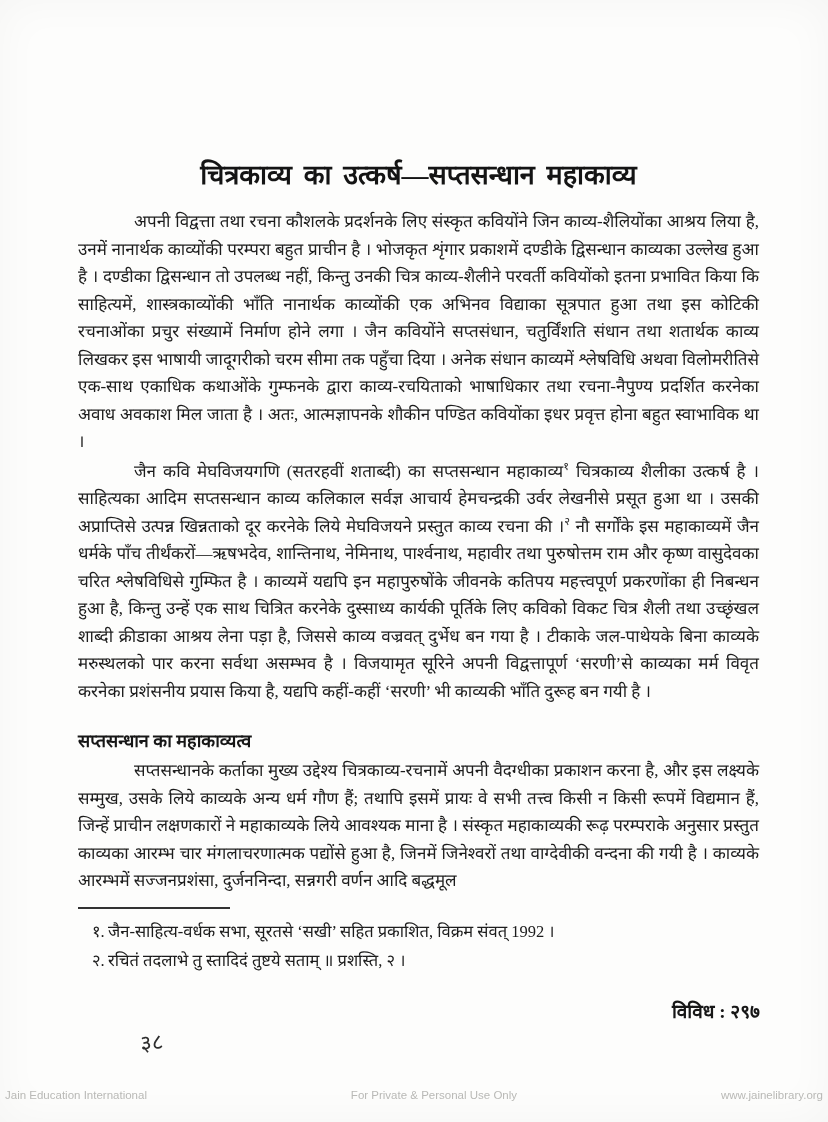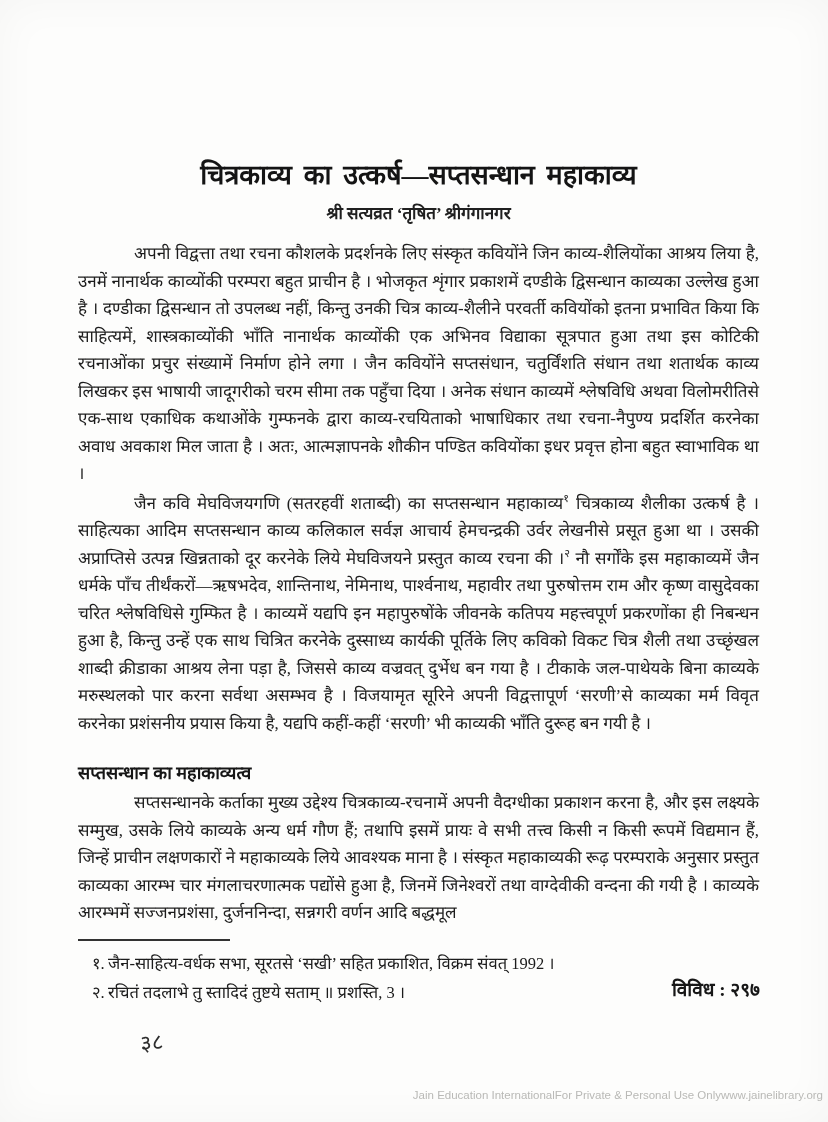--- a/index.html
+++ b/index.html
@@ -83,57 +83,56 @@
     color: #1c1c1c;
   }
   .fn-marker {
     flex: 0 0 30px;
     padding-left: 14px;
     box-sizing: border-box;
   }
   .fn-body { flex: 1; }
   .page-marker {
     position: absolute;
-    top: 976px;
+    top: 998px;
     right: 68px;
     font-size: 19px;
     font-weight: 700;
     color: #171717;
   }
   .handwritten {
     position: absolute;
     top: 1026px;
     left: 140px;
     font-size: 22px;
     color: #2e2e2e;
     transform: rotate(-6deg);
     font-family: "DejaVu Sans", sans-serif;
   }
   .scan-footer {
     position: absolute;
     left: 0;
     right: 0;
     top: 1089px;
     display: flex;
-    justify-content: flex-end;
+    justify-content: space-between;
     align-items: baseline;
     padding: 0 5px;
     font-family: "Liberation Sans", "DejaVu Sans", sans-serif;
     font-size: 11.5px;
     color: #b9b9b6;
   }
 </style>
 </head>
 <body>
 
 <div class="page">
 
   <div class="content">
     <h1 class="title">चित्रकाव्य का उत्कर्ष—सप्तसन्धान महाकाव्य</h1>
-    <div class="author">श्री सत्यव्रत ‘तृषित’ श्रीगंगानगर</div>
 
     <div class="body-text">
         <p class="para"><span>अपनी विद्वत्ता तथा रचना कौशलके प्रदर्शनके लिए संस्कृत कवियोंने जिन काव्य-शैलियोंका आश्रय लिया है, उनमें नानार्थक काव्योंकी परम्परा बहुत प्राचीन है । भोजकृत शृंगार प्रकाशमें दण्डीके द्विसन्धान काव्यका उल्लेख हुआ है । दण्डीका द्विसन्धान तो उपलब्ध नहीं, किन्तु उनकी चित्र काव्य-शैलीने परवर्ती कवियोंको इतना प्रभावित किया कि साहित्यमें, शास्त्रकाव्योंकी भाँति नानार्थक काव्योंकी एक अभिनव विद्याका सूत्रपात हुआ तथा इस कोटिकी रचनाओंका प्रचुर संख्यामें निर्माण होने लगा । जैन कवियोंने सप्तसंधान, चतुर्विंशति संधान तथा शतार्थक काव्य लिखकर इस भाषायी जादूगरीको चरम सीमा तक पहुँचा दिया । अनेक संधान काव्यमें श्लेषविधि अथवा विलोमरीतिसे एक-साथ एकाधिक कथाओंके गुम्फनके द्वारा काव्य-रचयिताको भाषाधिकार तथा रचना-नैपुण्य प्रदर्शित करनेका अवाध अवकाश मिल जाता है । अतः, आत्मज्ञापनके शौकीन पण्डित कवियोंका इधर प्रवृत्त होना बहुत स्वाभाविक था ।</span></p>
         <p class="para"><span>जैन कवि मेघविजयगणि (सतरहवीं शताब्दी) का सप्तसन्धान महाकाव्य</span><sup class="fn-ref">१</sup><span> चित्रकाव्य शैलीका उत्कर्ष है । साहित्यका आदिम सप्तसन्धान काव्य कलिकाल सर्वज्ञ आचार्य हेमचन्द्रकी उर्वर लेखनीसे प्रसूत हुआ था । उसकी अप्राप्तिसे उत्पन्न खिन्नताको दूर करनेके लिये मेघविजयने प्रस्तुत काव्य रचना की ।</span><sup class="fn-ref">२</sup><span> नौ सर्गोंके इस महाकाव्यमें जैन धर्मके पाँच तीर्थंकरों—ऋषभदेव, शान्तिनाथ, नेमिनाथ, पार्श्वनाथ, महावीर तथा पुरुषोत्तम राम और कृष्ण वासुदेवका चरित श्लेषविधिसे गुम्फित है । काव्यमें यद्यपि इन महापुरुषोंके जीवनके कतिपय महत्त्वपूर्ण प्रकरणोंका ही निबन्धन हुआ है, किन्तु उन्हें एक साथ चित्रित करनेके दुस्साध्य कार्यकी पूर्तिके लिए कविको विकट चित्र शैली तथा उच्छृंखल शाब्दी क्रीडाका आश्रय लेना पड़ा है, जिससे काव्य वज्रवत् दुर्भेध बन गया है । टीकाके जल-पाथेयके बिना काव्यके मरुस्थलको पार करना सर्वथा असम्भव है । विजयामृत सूरिने अपनी विद्वत्तापूर्ण ‘सरणी’से काव्यका मर्म विवृत करनेका प्रशंसनीय प्रयास किया है, यद्यपि कहीं-कहीं ‘सरणी’ भी काव्यकी भाँति दुरूह बन गयी है ।</span></p>
       </div>
 
     <h2 class="section-heading">सप्तसन्धान का महाकाव्यत्व</h2>
 
     <div class="body-text" style="margin-top:3px">
         <p class="para"><span>सप्तसन्धानके कर्ताका मुख्य उद्देश्य चित्रकाव्य-रचनामें अपनी वैदग्धीका प्रकाशन करना है, और इस लक्ष्यके सम्मुख, उसके लिये काव्यके अन्य धर्म गौण हैं; तथापि इसमें प्रायः वे सभी तत्त्व किसी न किसी रूपमें विद्यमान हैं, जिन्हें प्राचीन लक्षणकारों ने महाकाव्यके लिये आवश्यक माना है । संस्कृत महाकाव्यकी रूढ़ परम्पराके अनुसार प्रस्तुत काव्यका आरम्भ चार मंगलाचरणात्मक पद्योंसे हुआ है, जिनमें जिनेश्वरों तथा वाग्देवीकी वन्दना की गयी है । काव्यके आरम्भमें सज्जनप्रशंसा, दुर्जननिन्दा, सन्नगरी वर्णन आदि बद्धमूल</span></p>
@@ -144,21 +143,21 @@
     <div class="footnotes">
         <div class="footnote">
           <span class="fn-marker">१.</span>
           <div class="fn-body">
             <div class="fn-line">जैन-साहित्य-वर्धक सभा, सूरतसे ‘सखी’ सहित प्रकाशित, विक्रम संवत् 1992 ।</div>
           </div>
         </div>
         <div class="footnote">
           <span class="fn-marker">२.</span>
           <div class="fn-body">
-            <div class="fn-line">रचितं तदलाभे तु स्तादिदं तुष्टये सताम् ॥ प्रशस्ति, 3 ।</div>
+            <div class="fn-line">रचितं तदलाभे तु स्तादिदं तुष्टये सताम् ॥ प्रशस्ति, २ ।</div>
           </div>
         </div>
       </div>
   </div>
 
   <div class="page-marker">विविध : २९७</div>
 
   <div class="handwritten">३८</div>
 
   <div class="scan-footer">

